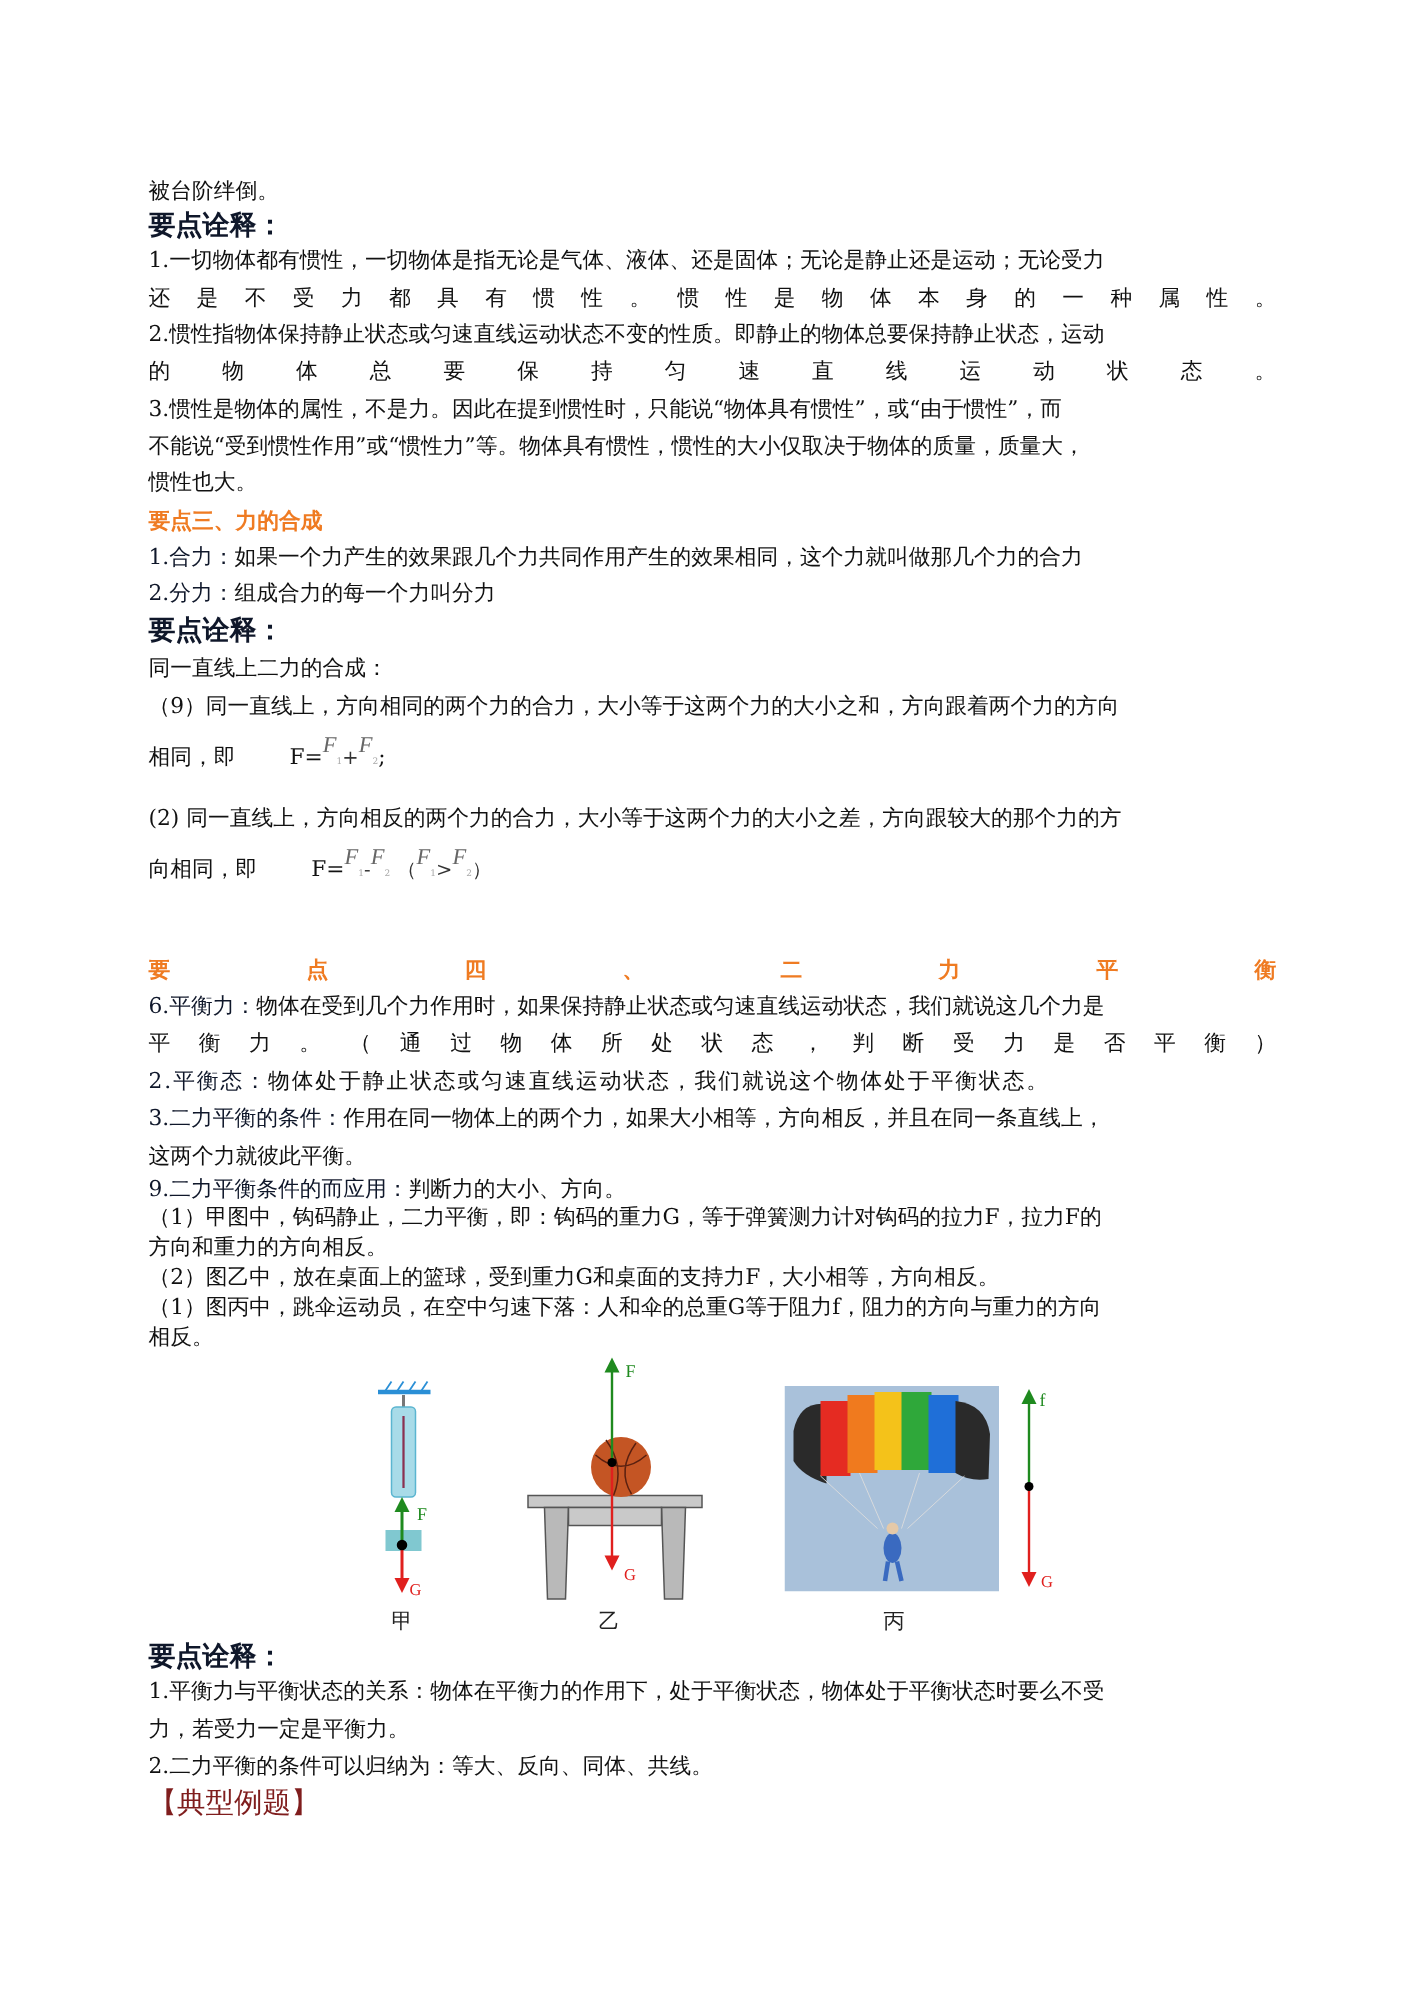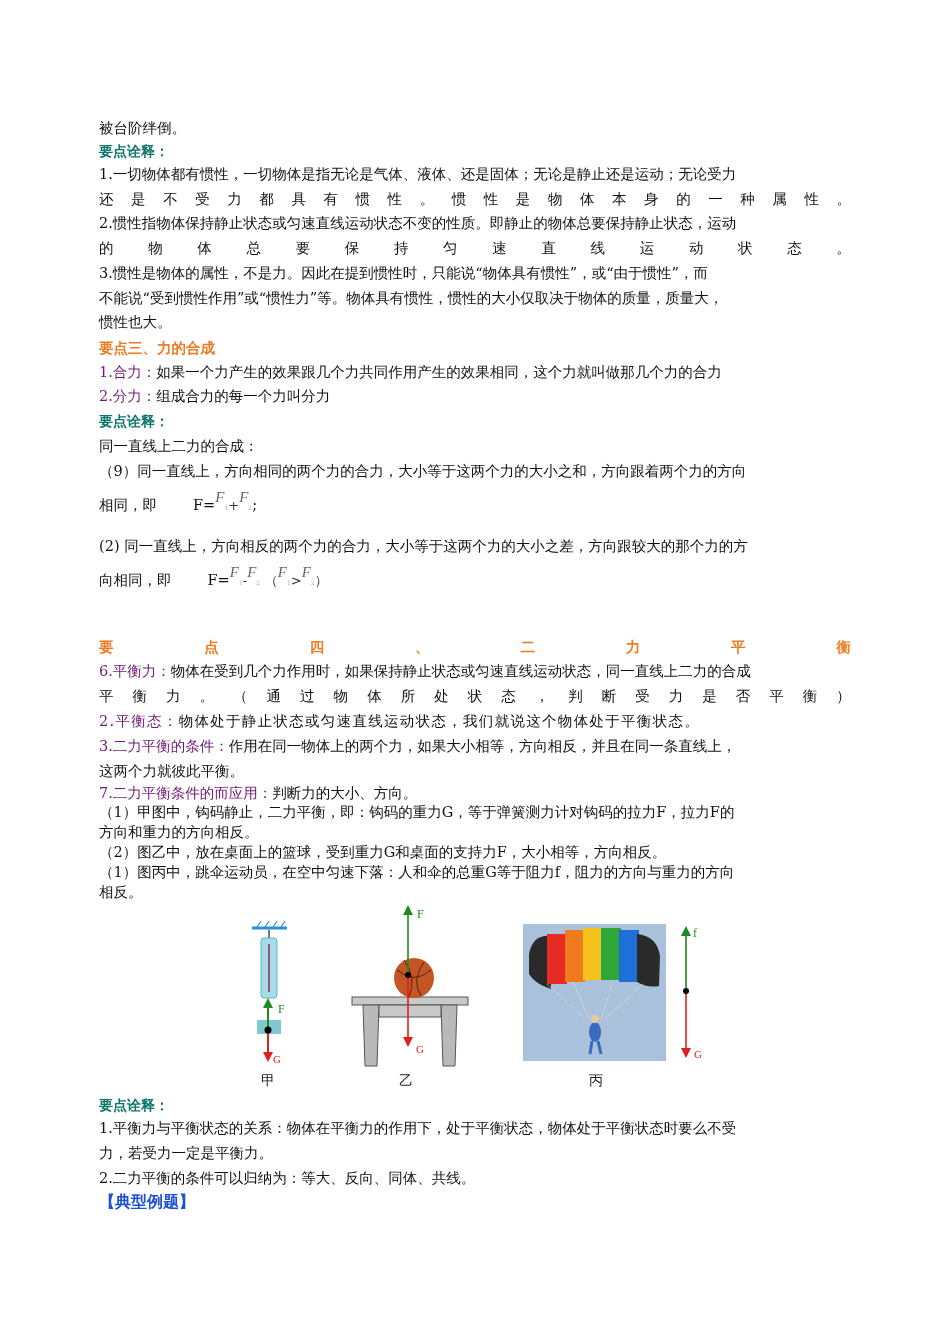--- a/index.html
+++ b/index.html
@@ -1,24 +1,24 @@
 <!DOCTYPE html>
 <html><head>
   <meta charset="utf-8">
   <style>
     html, body { margin: 0; padding: 0; background: #ffffff; }
     body { width: 950px; height: 1344px; position: relative; overflow: hidden;
       font-family: "DejaVu Serif", "Liberation Serif", serif; color: #111; }
     .page { position: absolute; left: 99px; top: 0; width: 752px; }
     .ln { position: absolute; left: 0; width: 752px; font-size: 14.5px; line-height: 20px; white-space: nowrap; }
     .just { display: flex; justify-content: space-between; }
-    .magenta { color: #0f766e; font-family: Liberation Mono, monospace; font-weight: bold; font-size: 14px; }
+    .magenta { color: #0f172a; font-family: Liberation Mono, monospace; font-weight: bold; font-size: 18px; }
     .orange { color: #ef7b22; font-family: "DejaVu Sans", sans-serif; font-weight: bold; font-size: 14.5px; }
-    .green { color: #1d4ed8; font-family: "DejaVu Sans", sans-serif; font-weight: bold; font-size: 16px; }
-    .blue { color: #701a75; text-align: right; }
+    .green { color: #7f1d1d; font-family: "DejaVu Sans", sans-serif; font-weight: normal; font-size: 19px; }
+    .blue { color: #0f172a; text-align: right; }
     .formula { display: inline-block; position: relative; }
     .fF { font-style: italic; font-family: "Liberation Serif", serif; color: #666; font-size: 15px; position: relative; top: -8px; }
     .sub { font-size: 6px; color: #aaa; }
     .op { font-size: 13px; color: #333; }
     .figs { position: absolute; top: 900px; left: 0; width: 752px; height: 195px; }
     .cap { position: absolute; font-size: 14px; font-family: "DejaVu Sans", sans-serif; color: #222; }
   </style>
 </head>
 <body>
 
@@ -92,21 +92,21 @@
   <div class="ln orange just" style="top:637px">
       <span>要</span>
       <span>点</span>
       <span>四</span>
       <span>、</span>
       <span>二</span>
       <span>力</span>
       <span>平</span>
       <span>衡</span>
     </div>
-  <div class="ln" style="top:661px"><span class="blue">6.平衡力：</span><span>物体在受到几个力作用时，如果保持静止状态或匀速直线运动状态，同一直线上二力的合成</span></div>
+  <div class="ln" style="top:661px"><span class="blue">6.平衡力：</span><span>物体在受到几个力作用时，如果保持静止状态或匀速直线运动状态，我们就说这几个力是</span></div>
   <div class="ln just" style="top:686px">
       <span>平</span>
       <span>衡</span>
       <span>力</span>
       <span>。</span>
       <span>（</span>
       <span>通</span>
       <span>过</span>
       <span>物</span>
       <span>体</span>
@@ -121,21 +121,21 @@
       <span>力</span>
       <span>是</span>
       <span>否</span>
       <span>平</span>
       <span>衡</span>
       <span>）</span>
     </div>
   <div class="ln" style="top:711px;letter-spacing:1.3px"><span class="blue">2.平衡态：</span><span>物体处于静止状态或匀速直线运动状态，我们就说这个物体处于平衡状态。</span></div>
   <div class="ln" style="top:736px"><span class="blue">3.二力平衡的条件：</span><span>作用在同一物体上的两个力，如果大小相等，方向相反，并且在同一条直线上，</span></div>
   <div class="ln" style="top:761px">这两个力就彼此平衡。</div>
-  <div class="ln" style="top:783px"><span class="blue">7.二力平衡条件的而应用：</span><span>判断力的大小、方向。</span></div>
+  <div class="ln" style="top:783px"><span class="blue">9.二力平衡条件的而应用：</span><span>判断力的大小、方向。</span></div>
   <div class="ln" style="top:802px">（1）甲图中，钩码静止，二力平衡，即：钩码的重力G，等于弹簧测力计对钩码的拉力F，拉力F的</div>
   <div class="ln" style="top:822px">方向和重力的方向相反。</div>
   <div class="ln" style="top:842px">（2）图乙中，放在桌面上的篮球，受到重力G和桌面的支持力F，大小相等，方向相反。</div>
   <div class="ln" style="top:862px">（1）图丙中，跳伞运动员，在空中匀速下落：人和伞的总重G等于阻力f，阻力的方向与重力的方向</div>
   <div class="ln" style="top:882px">相反。</div>
 
   <div class="figs">
 
     <svg style="position:absolute;left:148px;top:20px" width="50" height="150">
       <line x1="5" y1="8" x2="40" y2="8" stroke="#2a8fd6" stroke-width="3"></line>

